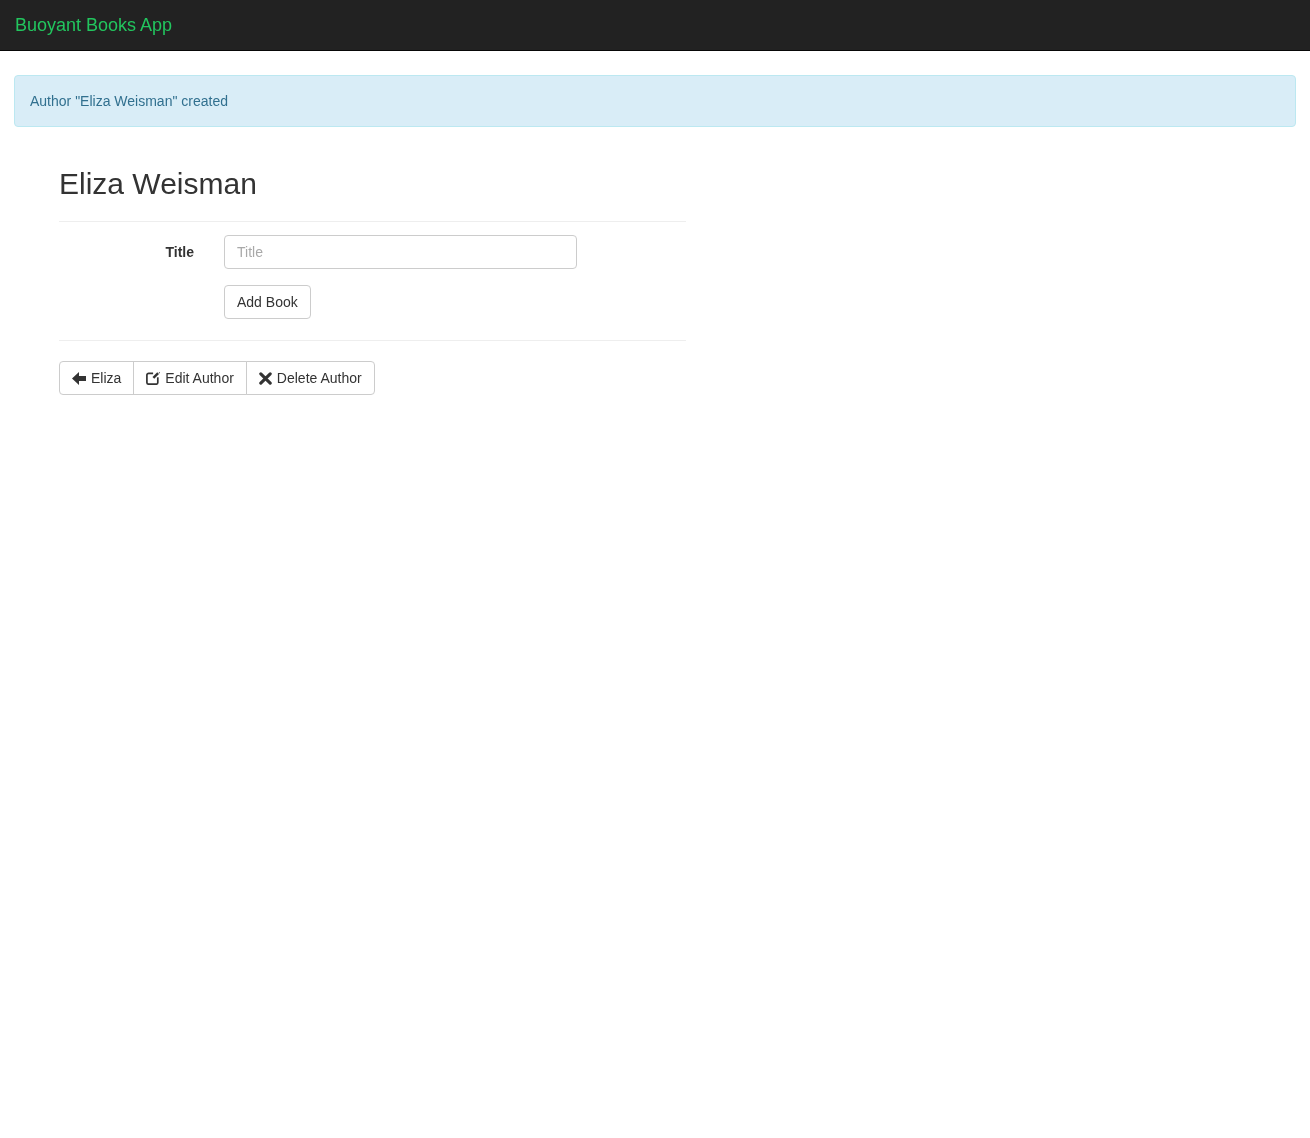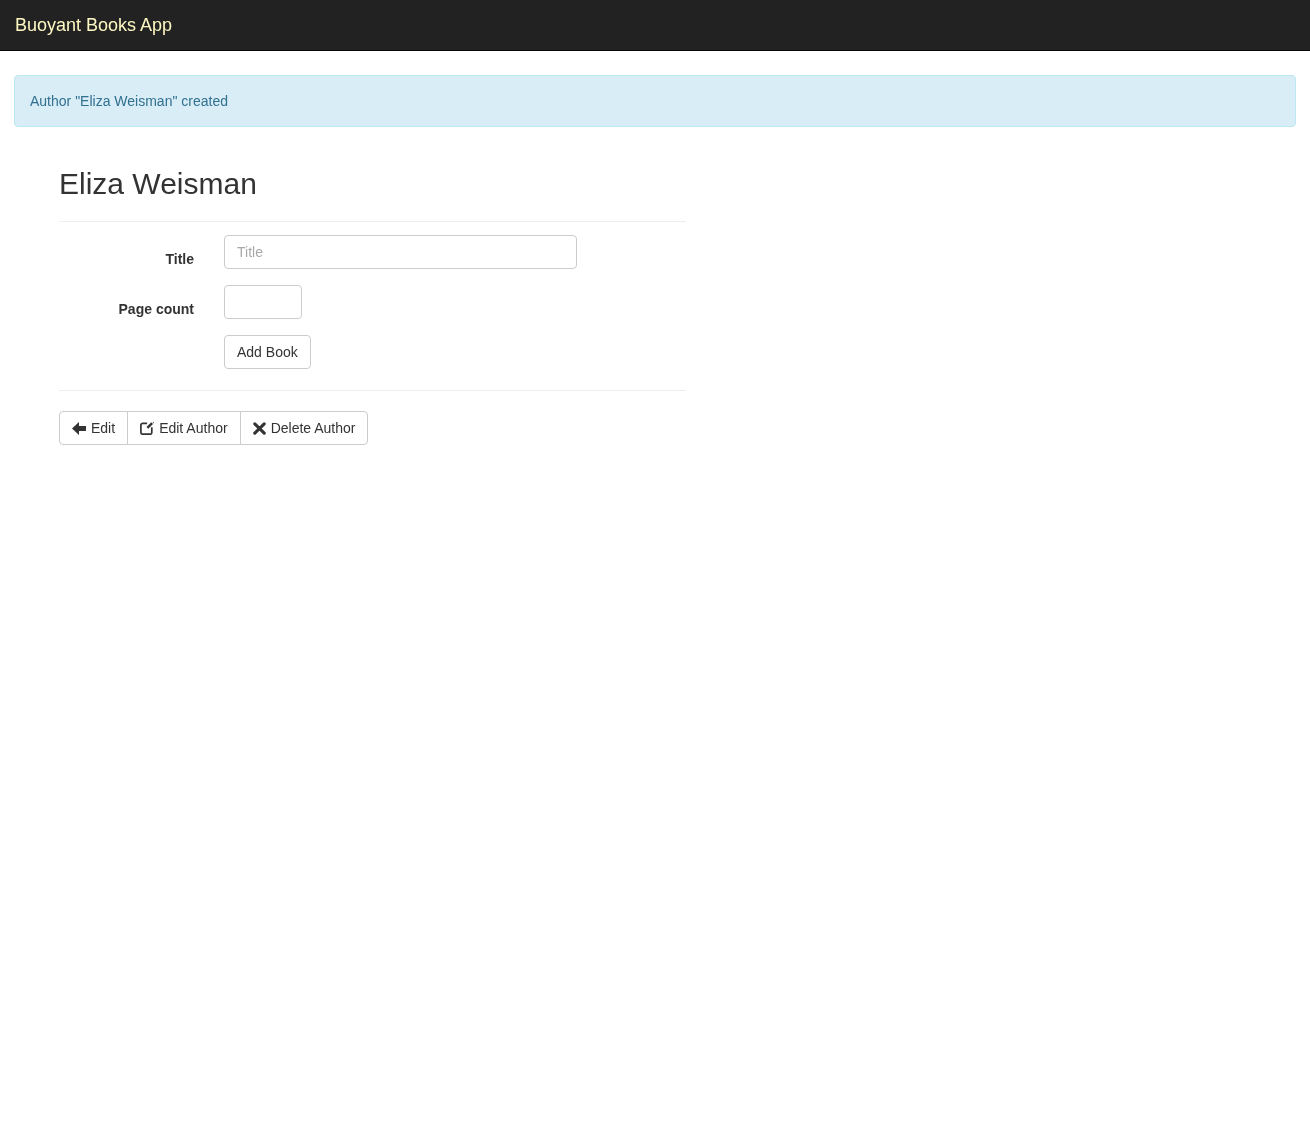--- a/index.html
+++ b/index.html
@@ -17,21 +17,21 @@
   .navbar {
     height: 51px;
     background: #222222;
     border-bottom: 1px solid #080808;
   }
   .navbar-brand {
     display: inline-block;
     padding: 15px;
     font-size: 18px;
     line-height: 20px;
-    color: #fef9c3;
+    color: #22c55e;
     text-decoration: none;
     cursor: pointer;
   }
   
   .container {
     padding: 0 14px;
   }
   
   .alert-info {
     margin-top: 24px;
@@ -61,21 +61,20 @@
     font-weight: 500;
     line-height: 26px;
     margin: 23px 0 0 0;
     color: #333;
   }
   
   form.add-book-form { margin-top: 13px; }
   .form-row {
     display: flex;
     margin-bottom: 16px;
-    align-items: flex-end;
   }
   .form-label {
     width: 135px;
     margin-right: 30px;
     padding-top: 7px;
     text-align: right;
     font-weight: bold;
     line-height: 20px;
   }
   .form-offset { margin-left: 165px; }
@@ -144,45 +143,41 @@
 
     
 
     <form class="add-book-form">
 
       <div class="form-row">
         <label class="form-label">Title</label>
         <input class="form-control title-input" type="text" placeholder="Title" style="">
       </div>
 
-      <div class="form-row">
-        <label class="form-label">Page count</label>
-        <input class="form-control pages-input" type="text" style="">
-      </div>
 
       <div class="form-row form-offset">
         <button type="button" class="btn">
           <span>Add Book</span>
         </button>
       </div>
 
     </form>
 
     <hr class="divider actions-divider">
 
     
     <div class="btn-group">
 
       <button type="button" class="btn">
         <span class="icon">
           <svg width="14" height="13" viewBox="0 0 14 13">
             <path d="M7 0 L7 4 L14 4 L14 9 L7 9 L7 13 L0 6.5 Z" fill="#333333"></path>
           </svg>
         </span>
-        <span>Edit</span>
+        <span>Eliza</span>
       </button>
 
       <button type="button" class="btn">
         <span class="icon">
           <svg width="14" height="14" viewBox="0 0 14 14">
             <rect x="0.9" y="2.3" width="10.9" height="10.9" rx="1.8" fill="none" stroke="#333333" stroke-width="1.7"></rect>
             <rect x="7.1" y="0" width="6.9" height="6.3" fill="#ffffff"></rect>
             <path d="M7.4 6.9 L12.1 2.2" stroke="#333333" stroke-width="2.5"></path>
             <path d="M12.6 1.7 L13.6 0.7 L14 2.4 Z" fill="#333333"></path>
           </svg>

